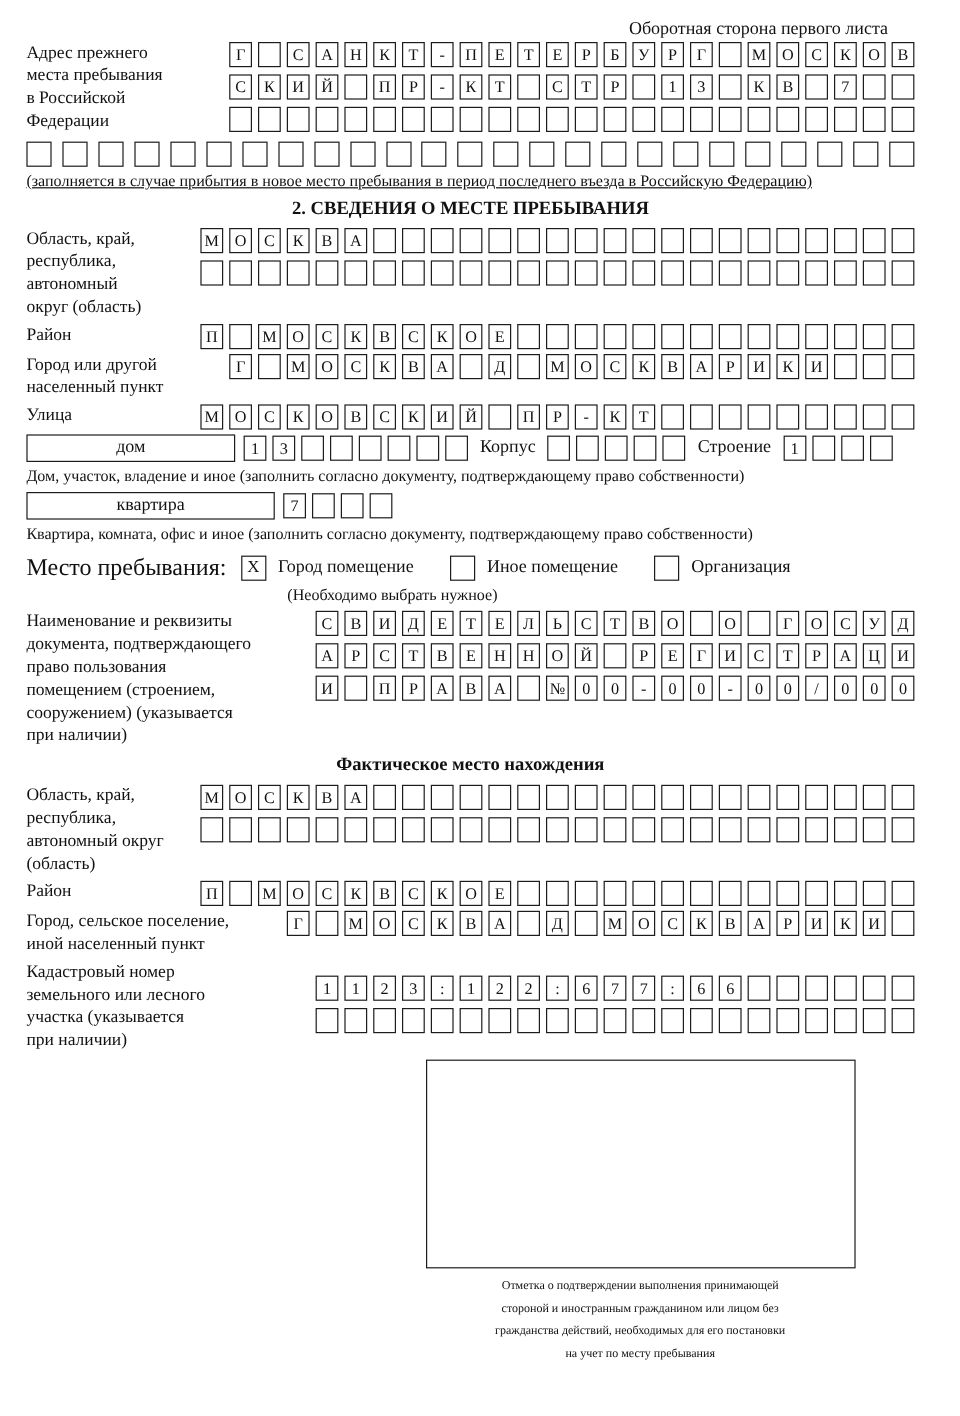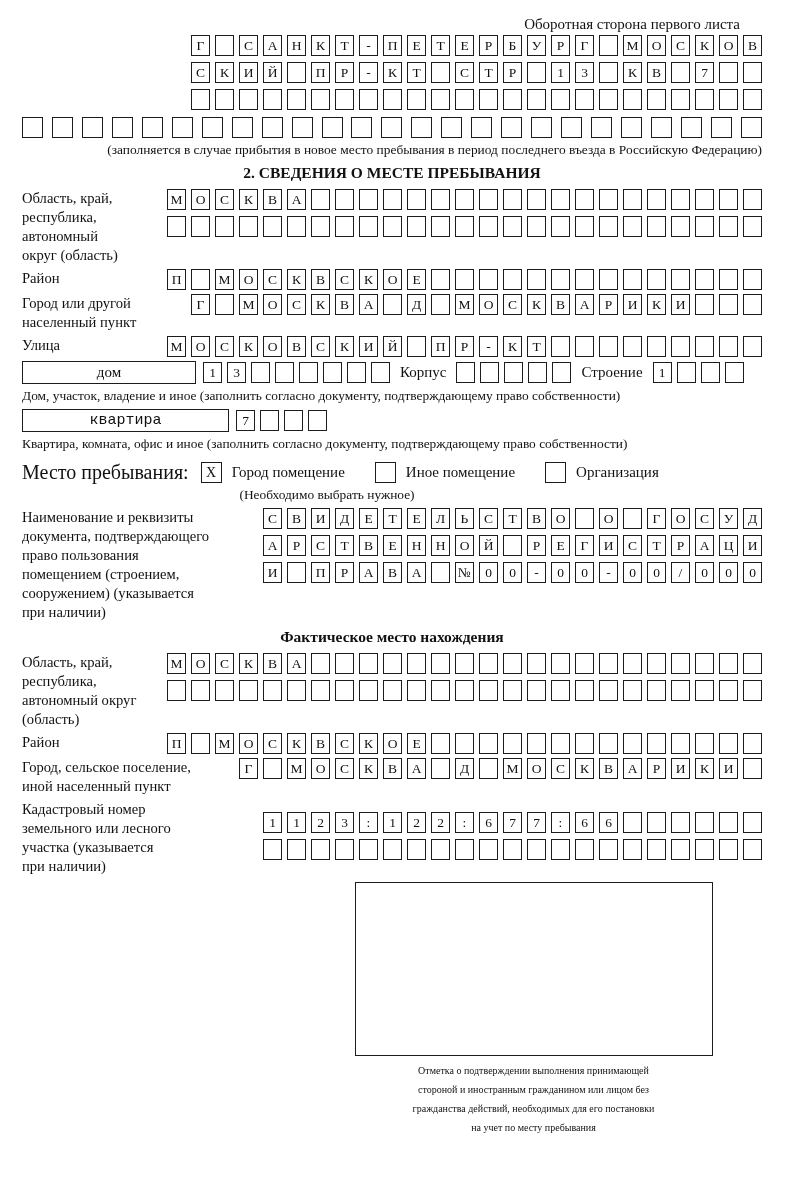--- a/index.html
+++ b/index.html
@@ -15,25 +15,25 @@
   .cellcol{display:flex;flex-direction:column;gap:6px;align-items:flex-end;}
   .cells{display:flex;gap:5px;flex:none;}
   .cb{
     width:17px;height:19px;border:1.6px solid #1c1c1c;flex:none;
     display:flex;align-items:center;justify-content:center;
     font-size:13.5px;line-height:1;background:#fff;
   }
   .cells-full{display:flex;justify-content:space-between;margin:7px 0 3px 0;}
   .cells-full .cb{width:19px;}
   .caption{font-size:13.4px;line-height:17px;margin-bottom:5px;}
-  .center{text-align:right;}
+  .center{text-align:left;text-decoration:underline;}
   .sec-title{font-size:15.5px;font-weight:bold;text-align:center;margin:6px 0 7px 0;}
   .bigbox{border:1.6px solid #1c1c1c;height:21px;display:flex;align-items:center;justify-content:center;font-size:15px;flex:none;}
   .bb-house{width:172px;}
-  .bb-apt{width:205px;font-family:Liberation Mono, monospace;}
+  .bb-apt{width:205px;}
   .houserow{align-items:center;gap:7px;margin-bottom:3px;}
   .inline-lbl{font-size:15px;white-space:nowrap;padding:0 3px;}
   .stayrow{align-items:center;margin:9px 0 2px 0;}
   .stayrow .lbl-inline{font-size:20px;margin-right:12px;}
   .chk{width:19px;height:19px;border:1.6px solid #1c1c1c;display:flex;align-items:center;justify-content:center;font-size:14px;flex:none;}
   .optlbl{font-size:15px;margin:0 30px 0 10px;}
   .stay-cap{margin-left:170px;width:270px;text-align:center;}
   .note{font-size:13.8px;line-height:19px;white-space:pre-line;text-align:center;margin-bottom:6px;}
   .stamp-wrap{width:445px;margin-left:auto;margin-right:6px;margin-top:6px;}
   .stamp-box{width:356px;height:172px;border:1.7px solid #1c1c1c;margin:0 auto 5px auto;}
@@ -42,20 +42,24 @@
   .cad-col{margin-top:12px;}
 </style>
 </head>
 <body>
 
 <div class="page">
 
   <div class="hdr-note">Оборотная сторона первого листа</div>
 
   <div class="frow mt2">
+    <div class="lbl">Адрес прежнего
+места пребывания
+в Российской
+Федерации</div>
     <div class="cellcol right">
       <div class="cells">
           <span class="cb">Г</span>
           <span class="cb"></span>
           <span class="cb">С</span>
           <span class="cb">А</span>
           <span class="cb">Н</span>
           <span class="cb">К</span>
           <span class="cb">Т</span>
           <span class="cb">-</span>

